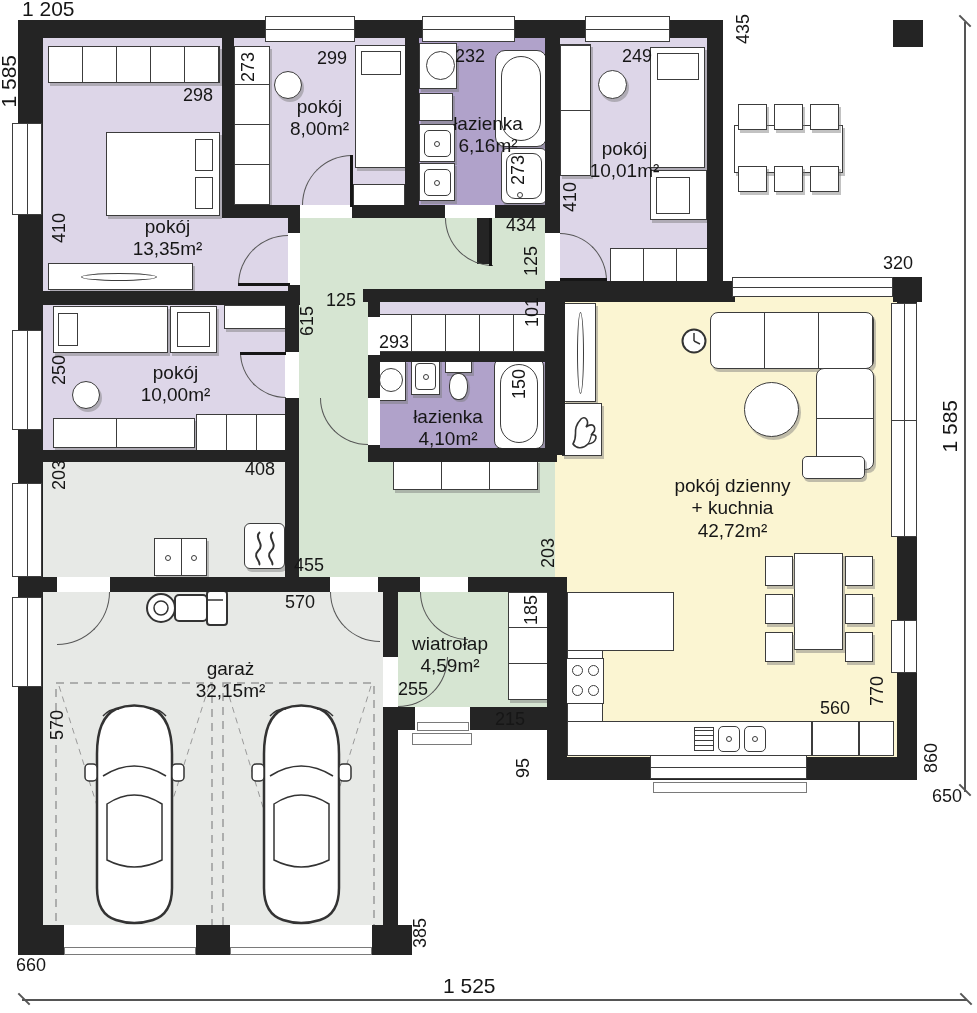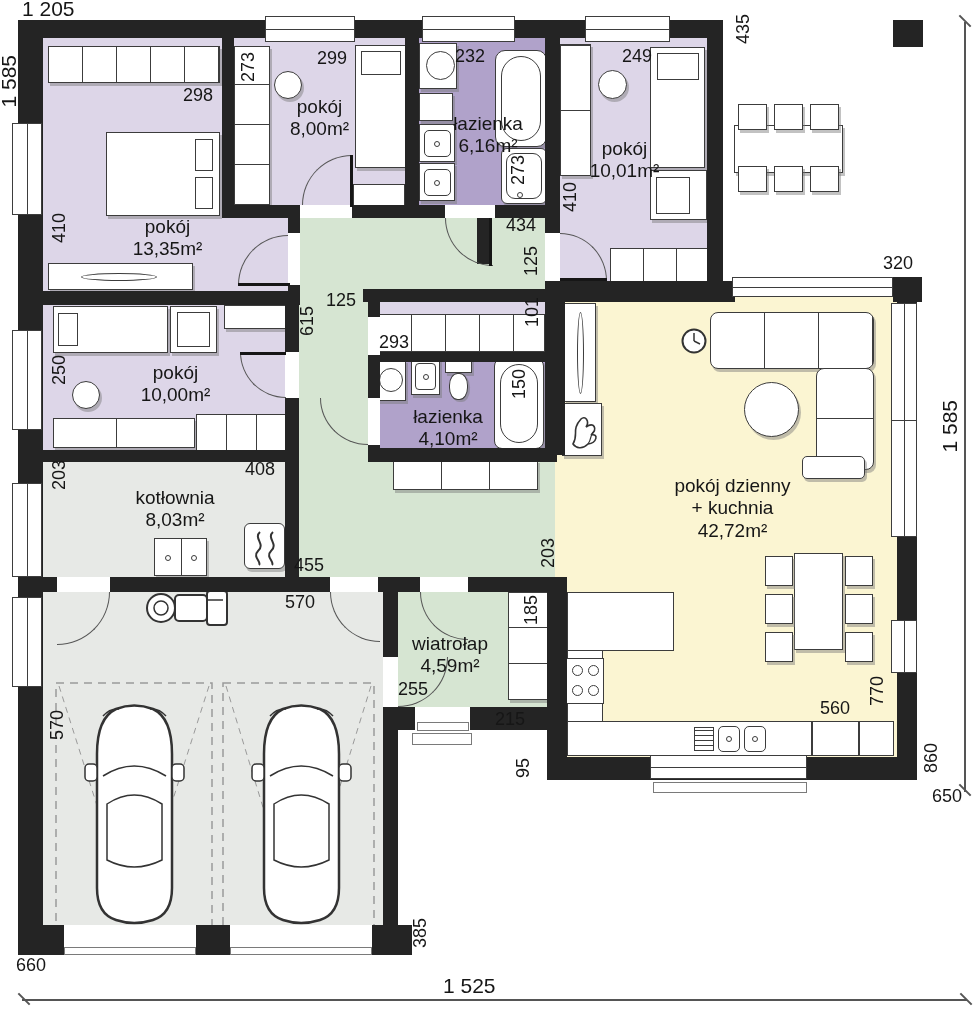--- a/index.html
+++ b/index.html
@@ -372,27 +372,27 @@
     <div>10,01m²</div>
   </div>
   <div class="rlabel" style="left:398px;top:406px;width:100px">
     <div>łazienka</div>
     <div>4,10m²</div>
   </div>
   <div class="rlabel" style="left:118px;top:362px;width:115px">
     <div>pokój</div>
     <div>10,00m²</div>
   </div>
-  <div class="rlabel" style="left:105px;top:487px;width:140px">
-    <div>kotłownia</div>
-    <div>8,03m²</div>
-  </div>
   <div class="rlabel" style="left:645px;top:475px;width:175px">
     <div>pokój dzienny</div>
     <div>+ kuchnia</div>
     <div>42,72m²</div>
   </div>
+  <div class="rlabel" style="left:168px;top:658px;width:125px">
+    <div>garaż</div>
+    <div>32,15m²</div>
+  </div>
   <div class="rlabel" style="left:400px;top:633px;width:100px">
     <div>wiatrołap</div>
     <div>4,59m²</div>
   </div>
 
 </div>
 
 </body></html>

